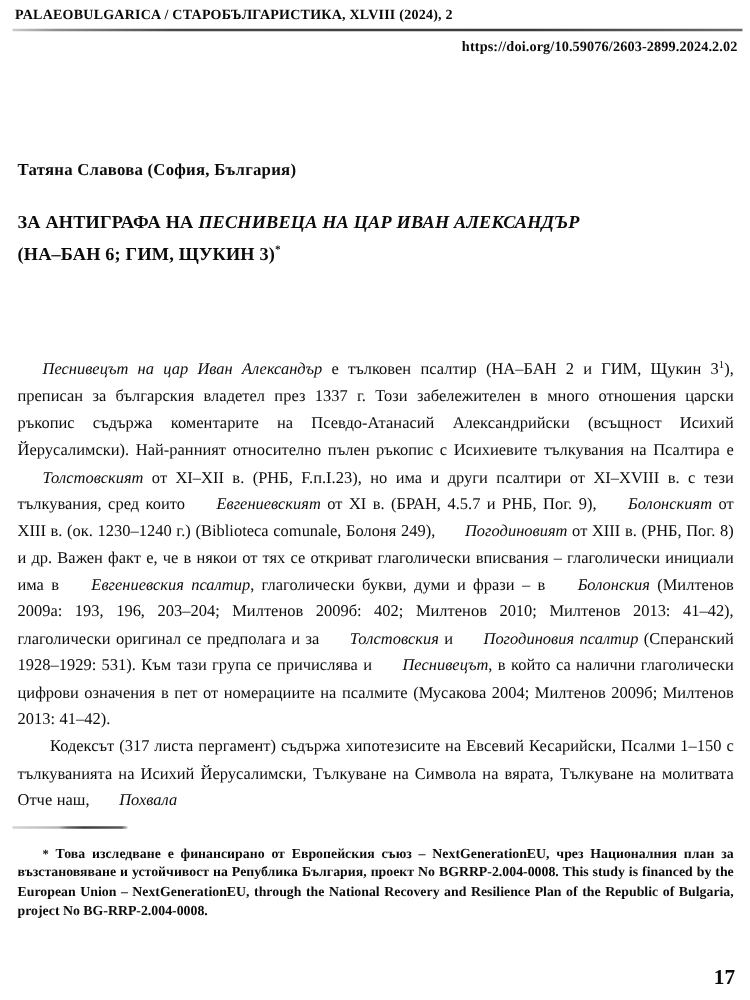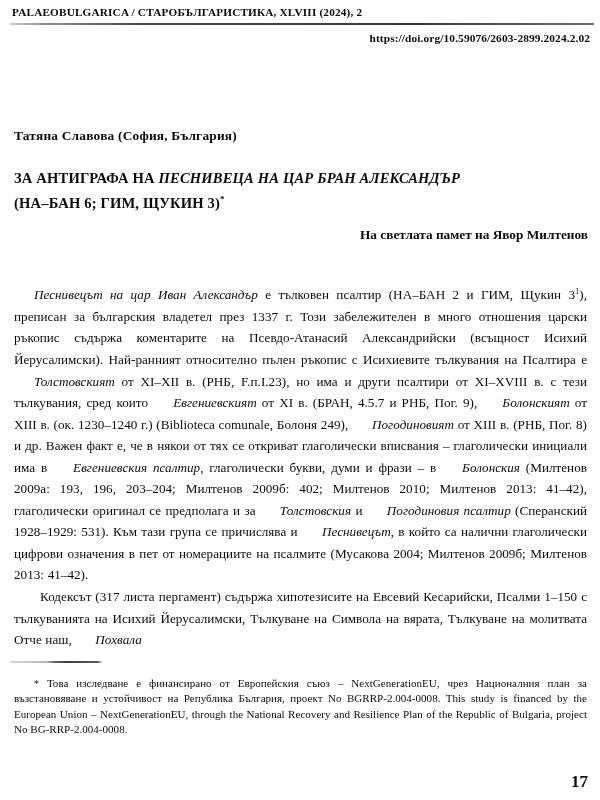--- a/index.html
+++ b/index.html
@@ -139,20 +139,21 @@
   .footnotes {
     position: absolute;
     top: 676px;
     left: 14px;
     width: 573px;
     font-size: 11.05px;
     line-height: 15.3px;
     text-align: justify;
     text-justify: inter-word;
     letter-spacing: 0.01px;
+    font-weight: bold;
   }
   .footnotes p {
     margin: 0;
     text-indent: 20px;
   }
   .footnotes .marker {
     font-size: 10px;
   }
   .footnotes .marker-sup {
     font-size: 8px;
@@ -174,25 +175,24 @@
 <div class="page">
 
   <div class="running-head">PALAEOBULGARICA / СТАРОБЪЛГАРИСТИКА, XLVIII (2024), 2</div>
   <div class="head-rule"></div>
 
   <div class="doi">https://doi.org/10.59076/2603-2899.2024.2.02</div>
 
   <div class="author">Татяна Славова (София, България)</div>
 
   <div class="title">
-    <span>ЗА АНТИГРАФА НА </span><span class="it">ПЕСНИВЕЦА НА ЦАР БРАН АЛЕКСАНДЪР</span><br>
+    <span>ЗА АНТИГРАФА НА </span><span class="it">ПЕСНИВЕЦА НА ЦАР ИВАН АЛЕКСАНДЪР</span><br>
     <span>(НА–БАН 6; ГИМ, ЩУКИН 3)</span><sup>*</sup>
   </div>
 
-  <div class="dedication">На светлата памет на Явор Милтенов</div>
 
   <div class="body-text">
     <p><span class="it">Песнивецът на цар Иван Александър</span><span> е тълковен псалтир (НА–БАН 2 и ГИМ, Щукин 3</span><sup>1</sup><span>), преписан за българския владетел през 1337 г. Този забележителен в много отношения царски ръкопис съдържа коментарите на Псевдо-Атанасий Александрийски (всъщност Исихий Йерусалимски). Най-ранният относително пълен ръкопис с Исихиевите тълкувания на Псалтира е </span><span class="it">Толстовският</span><span> от XI–XII в. (РНБ, F.п.I.23), но има и други псалтири от XI–XVIII в. с тези тълкувания, сред които </span><span class="it">Евгениевският</span><span> от XI в. (БРАН, 4.5.7 и РНБ, Пог. 9), </span><span class="it">Болонският</span><span> от XIII в. (ок. 1230–1240 г.) (Biblioteca comunale, Болоня 249), </span><span class="it">Погодиновият</span><span> от XIII в. (РНБ, Пог. 8) и др. Важен факт е, че в някои от тях се откриват глаголически вписвания – глаголически инициали има в </span><span class="it">Евгениевския псалтир</span><span>, глаголически букви, думи и фрази – в </span><span class="it">Болонския</span><span> (Милтенов 2009а: 193, 196, 203–204; Милтенов 2009б: 402; Милтенов 2010; Милтенов 2013: 41–42), глаголически оригинал се предполага и за </span><span class="it">Толстовския</span><span> и </span><span class="it">Погодиновия псалтир</span><span> (Сперанский 1928–1929: 531). Към тази група се причислява и </span><span class="it">Песнивецът</span><span>, в който са налични глаголически цифрови означения в пет от номерациите на псалмите (Мусакова 2004; Милтенов 2009б; Милтенов 2013: 41–42).</span></p>
     <p class="indent"><span>Кодексът (317 листа пергамент) съдържа хипотезисите на Евсевий Кесарийски, Псалми 1–150 с тълкуванията на Исихий Йерусалимски, Тълкуване на Символа на вярата, Тълкуване на молитвата Отче наш, </span><span class="it">Похвала</span></p>
   </div>
 
   <div class="fn-rule"></div>
 
   <div class="footnotes">
     <p><span class="marker">*</span><span> Това изследване е финансирано от Европейския съюз – NextGenerationEU, чрез Националния план за възстановяване и устойчивост на Република България, проект No BGRRP-2.004-0008. This study is financed by the European Union – NextGenerationEU, through the National Recovery and Resilience Plan of the Republic of Bulgaria, project No BG-RRP-2.004-0008.</span></p>

